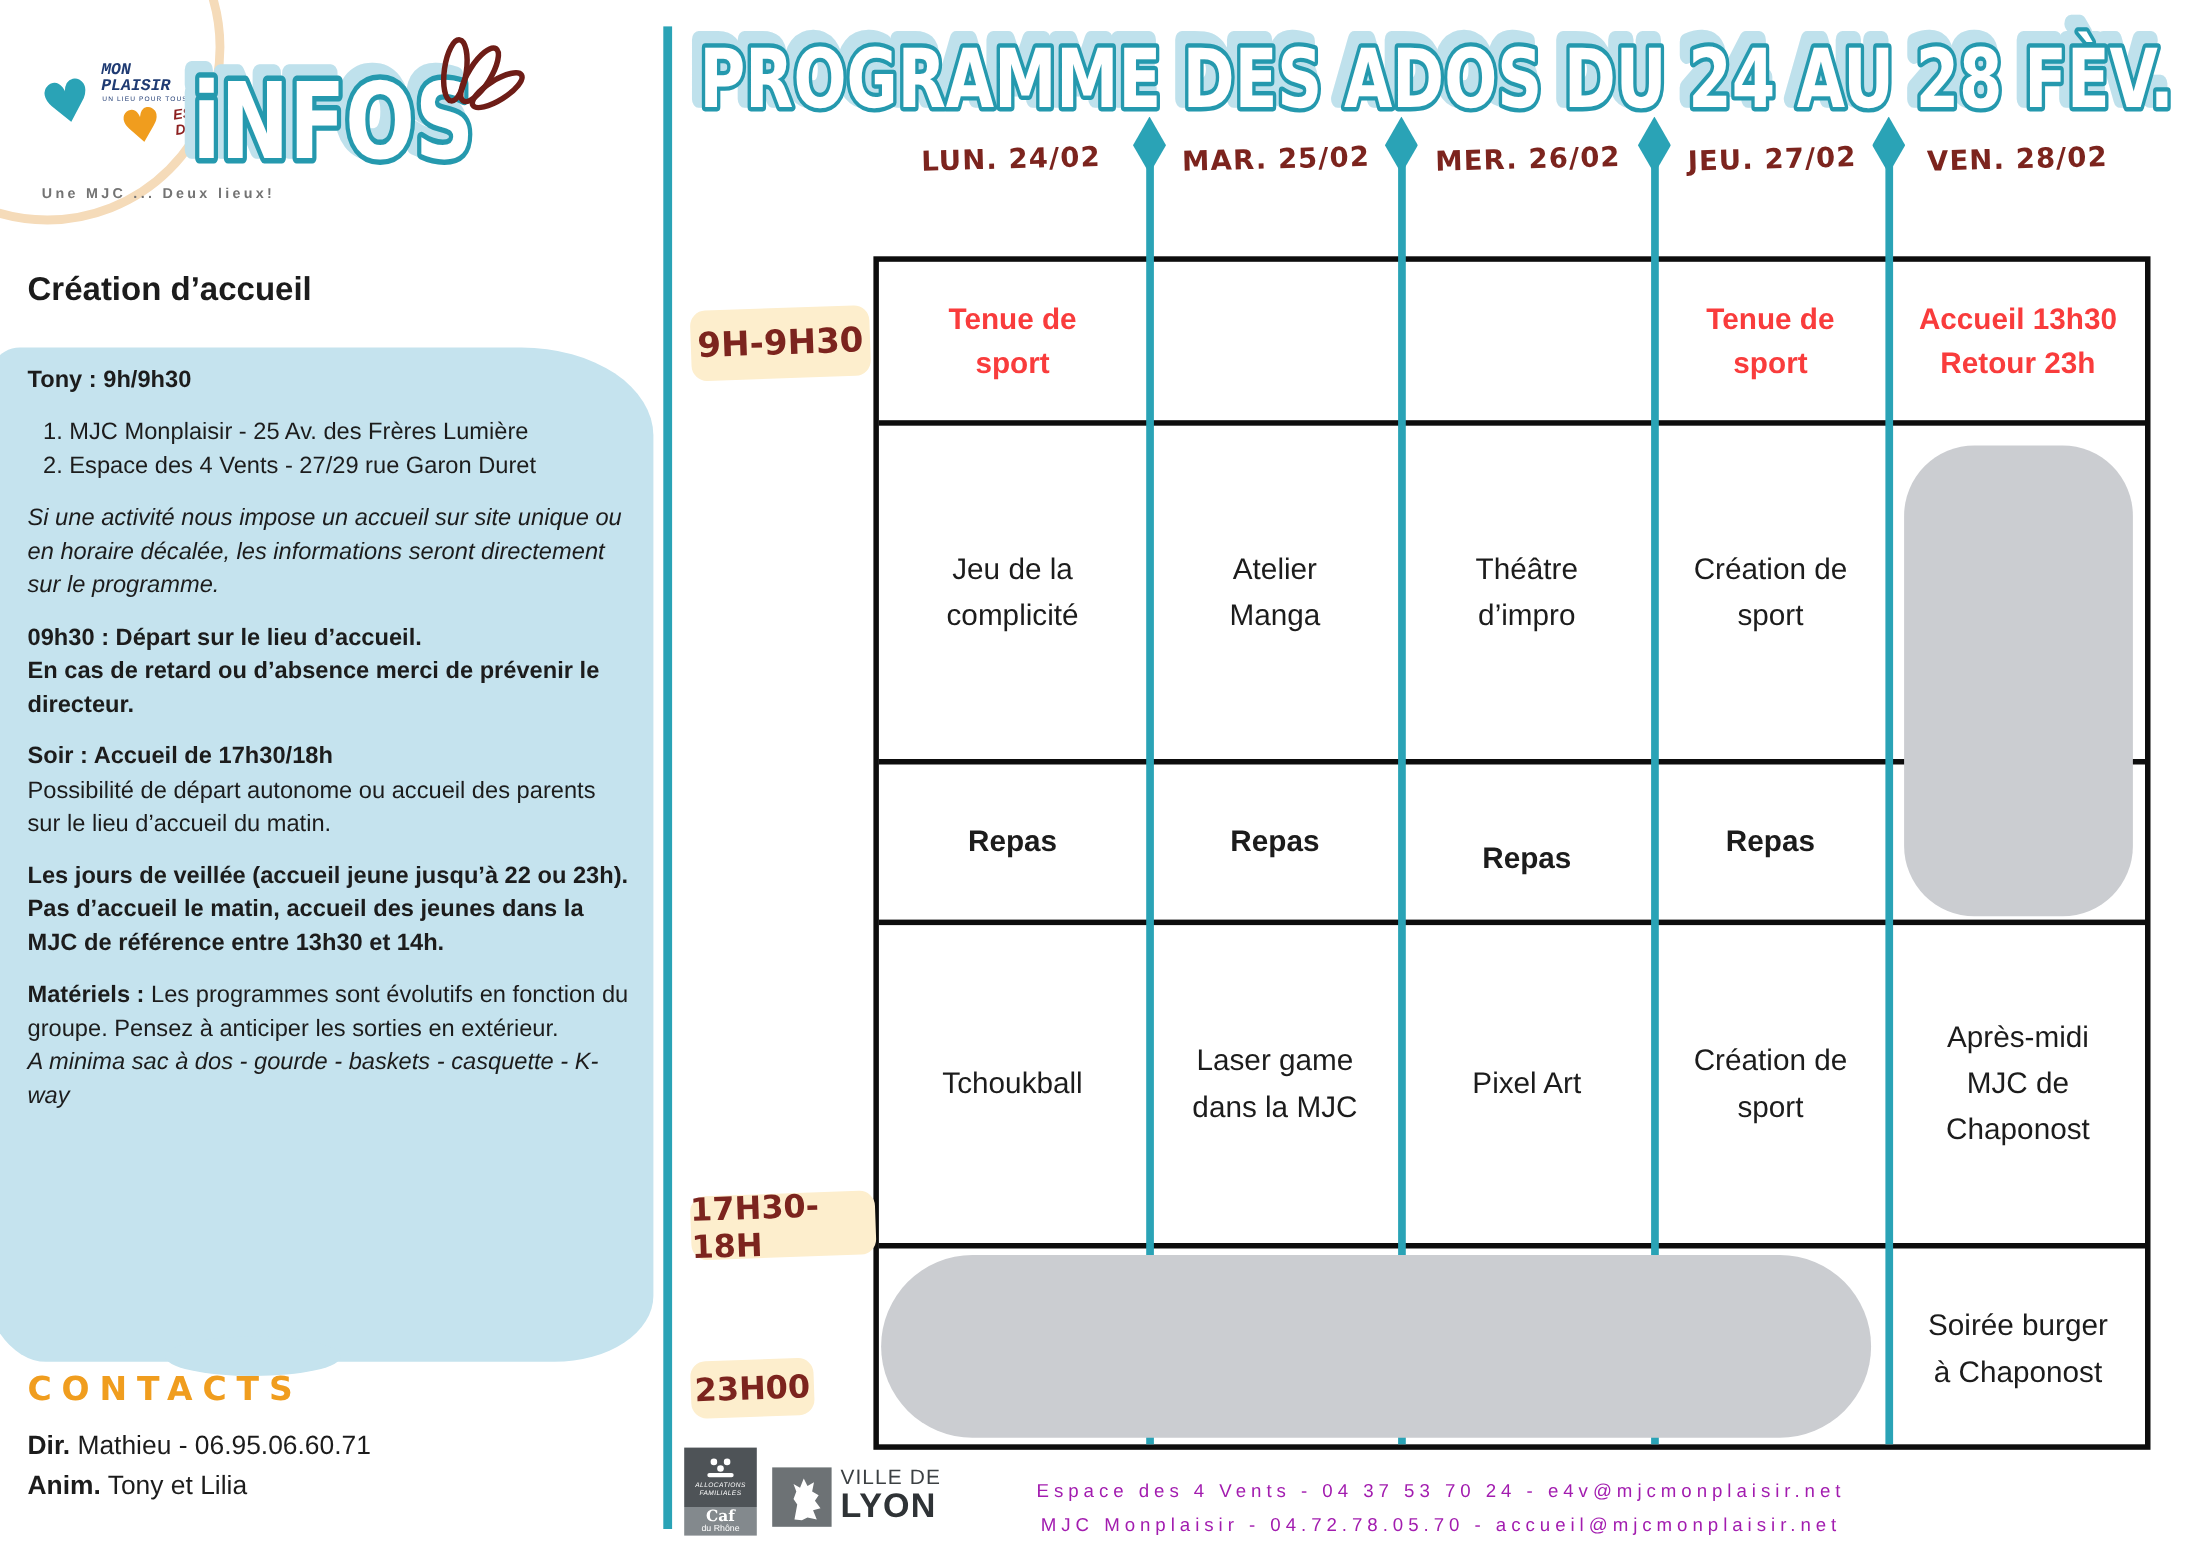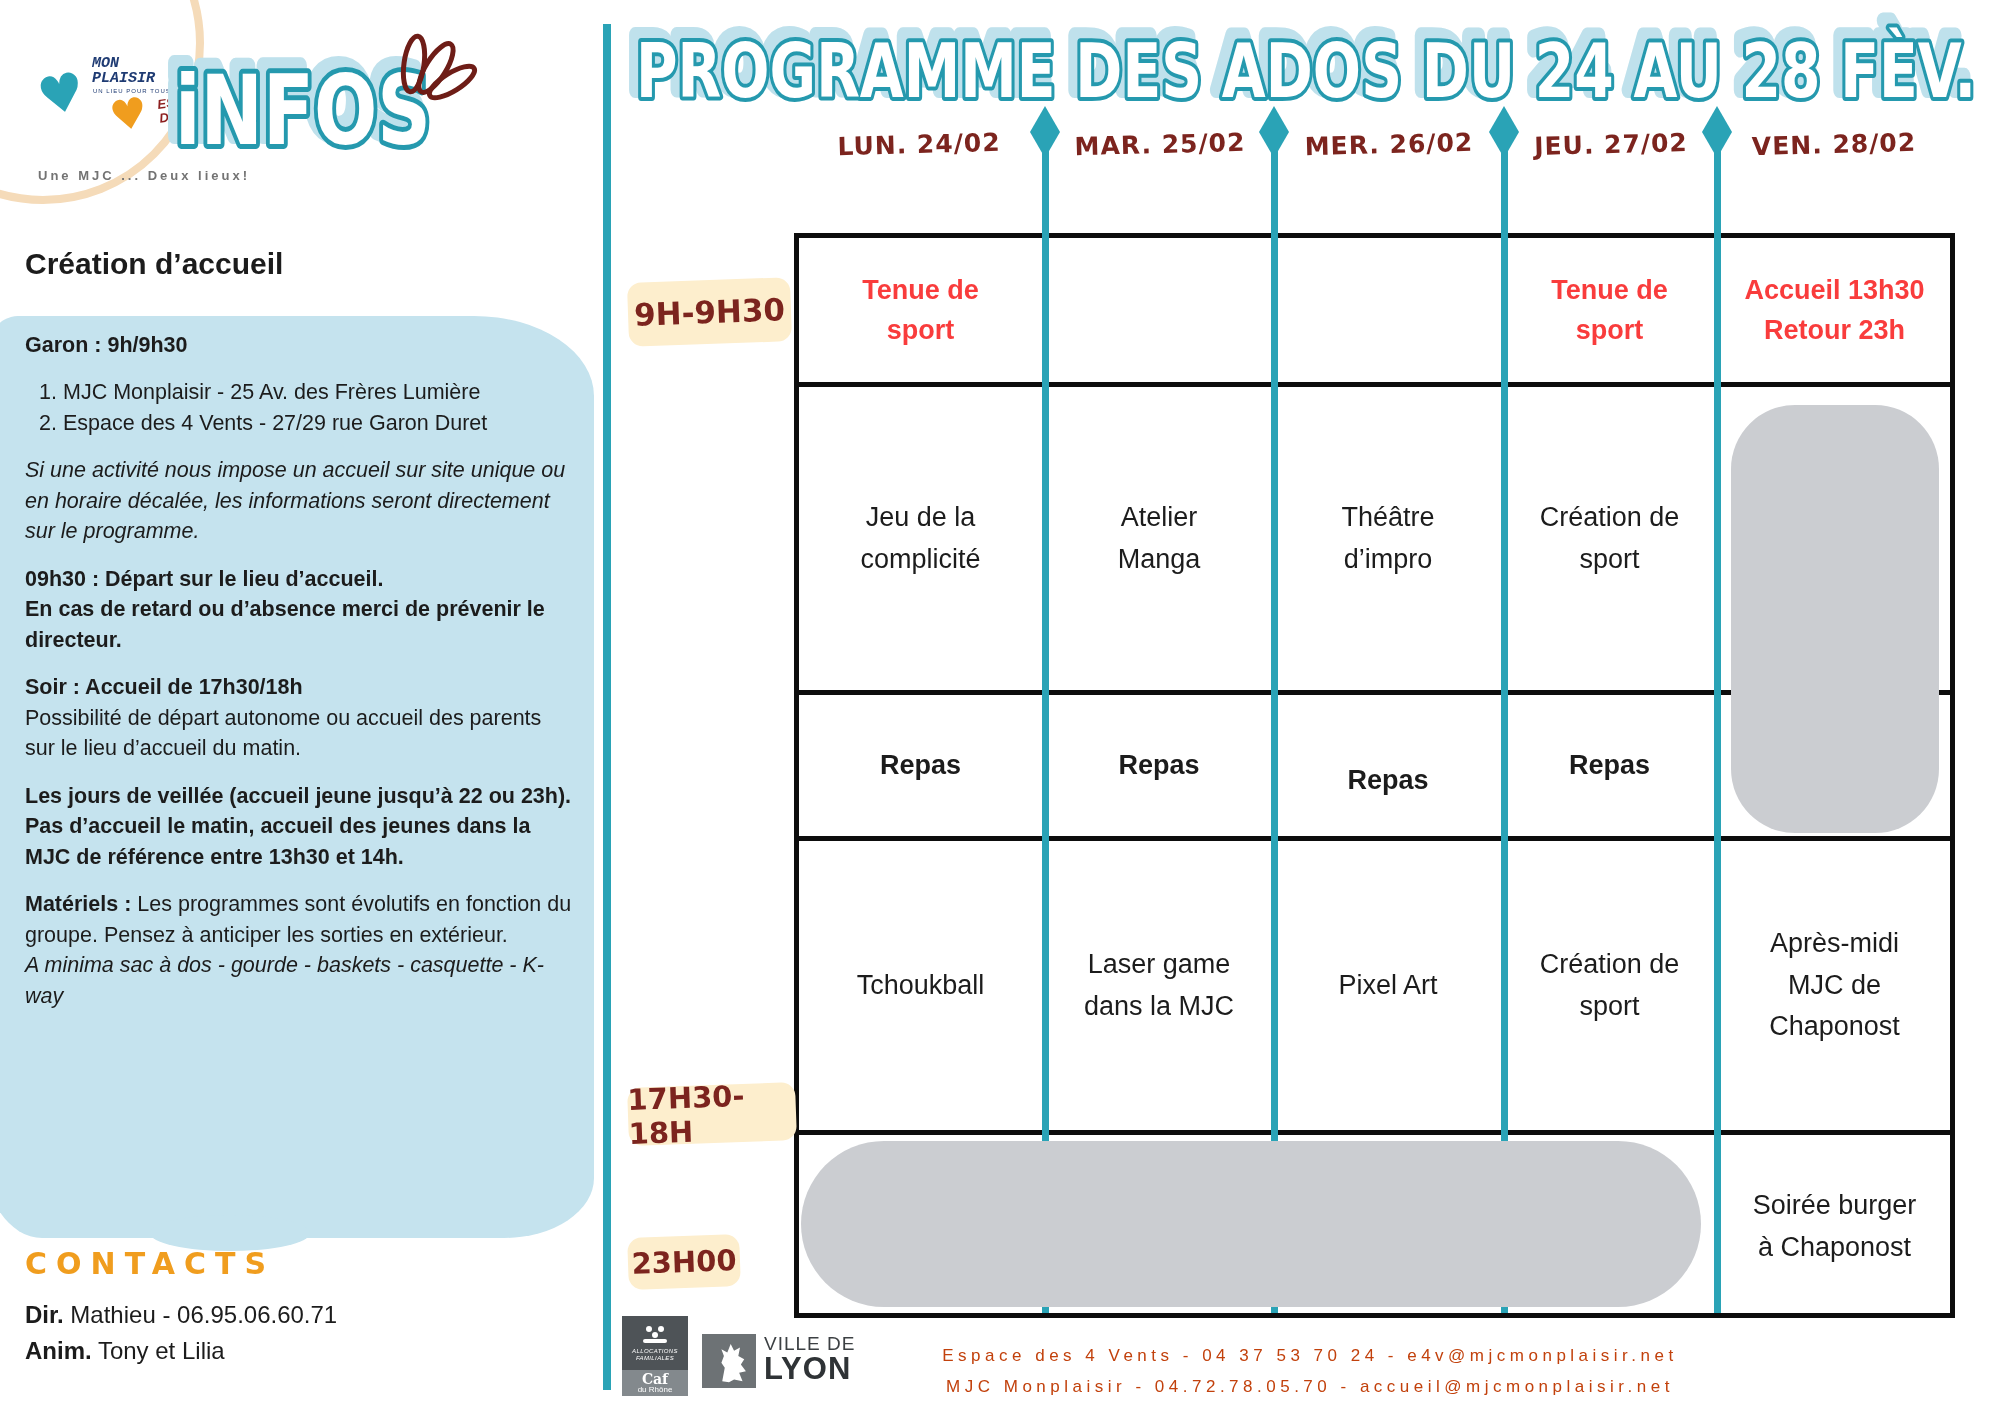--- a/index.html
+++ b/index.html
@@ -102,21 +102,21 @@
   .caf-bottom{height:26px;background:#83898d;color:#fff;display:flex;flex-direction:column;
               align-items:center;justify-content:center;line-height:1;}
   .caf-name{font-size:14px;font-weight:bold;font-family:"DejaVu Serif",serif;}
   .caf-sub{font-size:8px;}
   .lyon-logo{position:absolute;left:702px;top:1334px;display:flex;gap:8px;align-items:flex-start;}
   .lyon-square{width:54px;height:54px;background:#6d7275;display:flex;align-items:center;justify-content:center;}
   .lyon-text{display:flex;flex-direction:column;line-height:1;}
   .lyon-l1{font-size:19px;color:#3c4043;letter-spacing:1px;}
   .lyon-l2{font-size:31px;font-weight:bold;color:#2f3336;letter-spacing:1px;}
   .footer-contacts{position:absolute;left:880px;top:1340px;width:860px;text-align:center;
-                   color:#c2410c;font-size:17px;letter-spacing:4.5px;line-height:1.85;}
+                   color:#a21caf;font-size:17px;letter-spacing:4.5px;line-height:1.85;}
 </style>
 </head>
 <body>
 
 <div class="page">
 
   <div class="logo-arc"></div>
   <div class="logo-block">
     <span class="heart teal">♥</span>
     <span class="heart orange">♥</span>
@@ -138,21 +138,21 @@
     </g>
   </svg>
 
   <div class="divider"></div>
 
   <div class="blue-blob"></div>
   <div class="blue-blob-tail"></div>
 
   <div class="left-text">
     <h1 class="heading">Création d’accueil</h1>
-    <p class="b">Garon : 9h/9h30</p>
+    <p class="b">Tony : 9h/9h30</p>
     <ol>
       <li>MJC Monplaisir - 25 Av. des Frères Lumière</li>
       <li>Espace des 4 Vents - 27/29 rue Garon Duret</li>
     </ol>
     <p class="i">Si une activité nous impose un accueil sur site unique ou en horaire décalée, les informations seront directement sur le programme.</p>
     <p class="b"><span>09h30 : Départ sur le lieu d’accueil.</span><br><span>En cas de retard ou d’absence merci de prévenir le directeur.</span></p>
     <p><span class="b">Soir : Accueil de 17h30/18h</span><br><span>Possibilité de départ autonome ou accueil des parents sur le lieu d’accueil du matin.</span></p>
     <p class="b">Les jours de veillée (accueil jeune jusqu’à 22 ou 23h). Pas d’accueil le matin, accueil des jeunes dans la MJC de référence entre 13h30 et 14h.</p>
     <p><span class="b">Matériels :</span><span> Les programmes sont évolutifs en fonction du groupe. Pensez à anticiper les sorties en extérieur.</span><br><span class="i">A minima sac à dos - gourde - baskets - casquette - K-way</span></p>
   </div>

